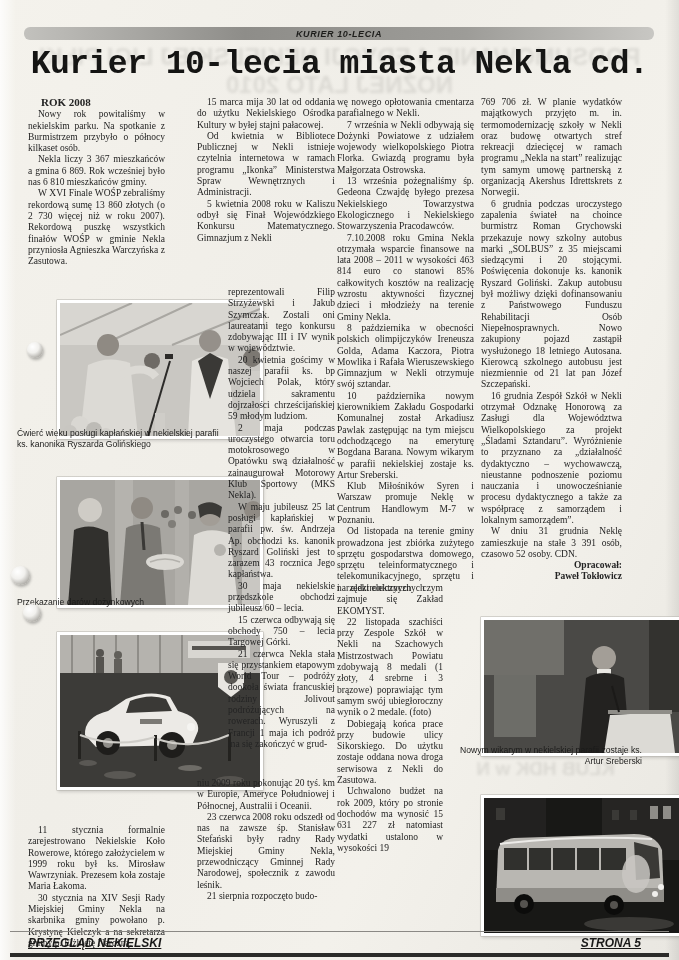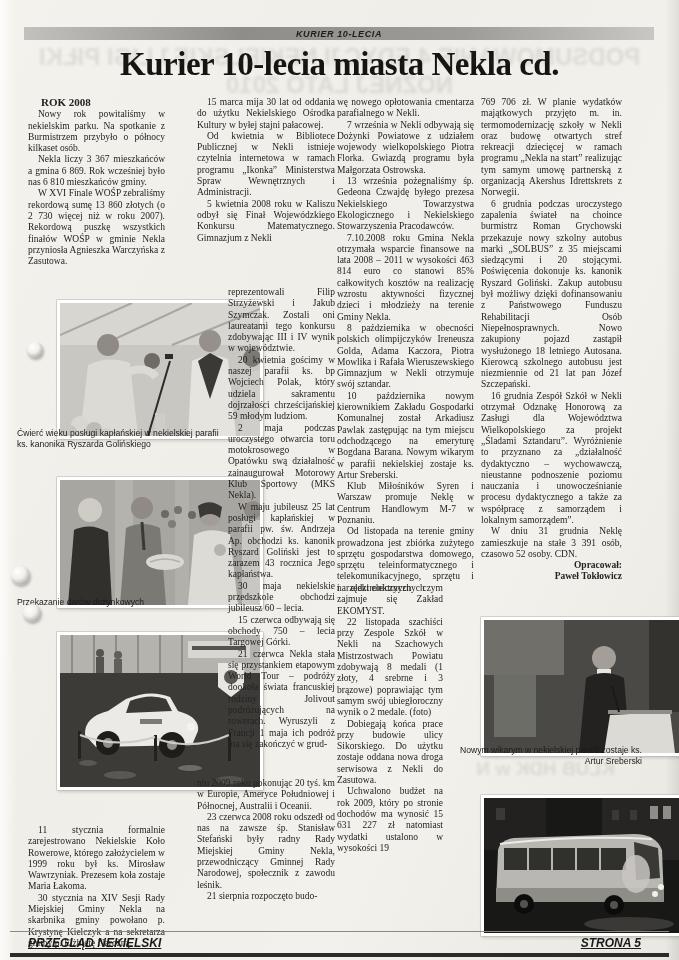--- a/index.html
+++ b/index.html
@@ -9,25 +9,25 @@
     font-family:"Liberation Serif","DejaVu Serif",serif;color:#232323;
   }
   .page::after{content:"";position:absolute;top:0;right:0;width:14px;height:100%;
     background:linear-gradient(90deg,rgba(0,0,0,0),rgba(0,0,0,.08));pointer-events:none;}
   .page::before{content:"";position:absolute;top:0;left:0;width:16px;height:100%;
     background:linear-gradient(90deg,rgba(255,255,255,.8),rgba(255,255,255,0));pointer-events:none;}
 
   
   .kicker-bar{position:absolute;left:24px;top:27px;width:630px;height:13px;
     background:linear-gradient(90deg,#c2c1bd,#8e8d89 35%,#9d9c98 70%,#c8c7c3);
-    display:flex;align-items:center;justify-content:center;}
+    display:flex;align-items:center;justify-content:center;border-radius:6px;}
   .kicker-bar span{font-family:"Liberation Sans","DejaVu Sans",sans-serif;
     font-style:italic;font-weight:bold;font-size:9px;letter-spacing:.6px;color:#1d1d1b;}
   .title{position:absolute;left:0;right:0;top:46px;margin:0;text-align:center;
-    font-family:Liberation Serif, serif;font-weight:bold;
+    font-family:Liberation Mono, monospace;font-weight:bold;
     font-size:33px;color:#141413;letter-spacing:-.5px;}
 
   
   .ghost{position:absolute;transform:scaleX(-1);color:#45443f;opacity:.12;filter:blur(1.4px);
     font-family:"Liberation Sans","DejaVu Sans",sans-serif;font-weight:bold;z-index:1;}
   #ghost-top{top:43px;left:35px;right:35px;text-align:center;font-size:24px;}
   #ghost-right{top:758px;left:428px;width:235px;text-align:center;font-size:19px;}
 
   
   .tblock{position:absolute;z-index:2;font-size:9.5px;line-height:11.3px;text-align:justify;}

